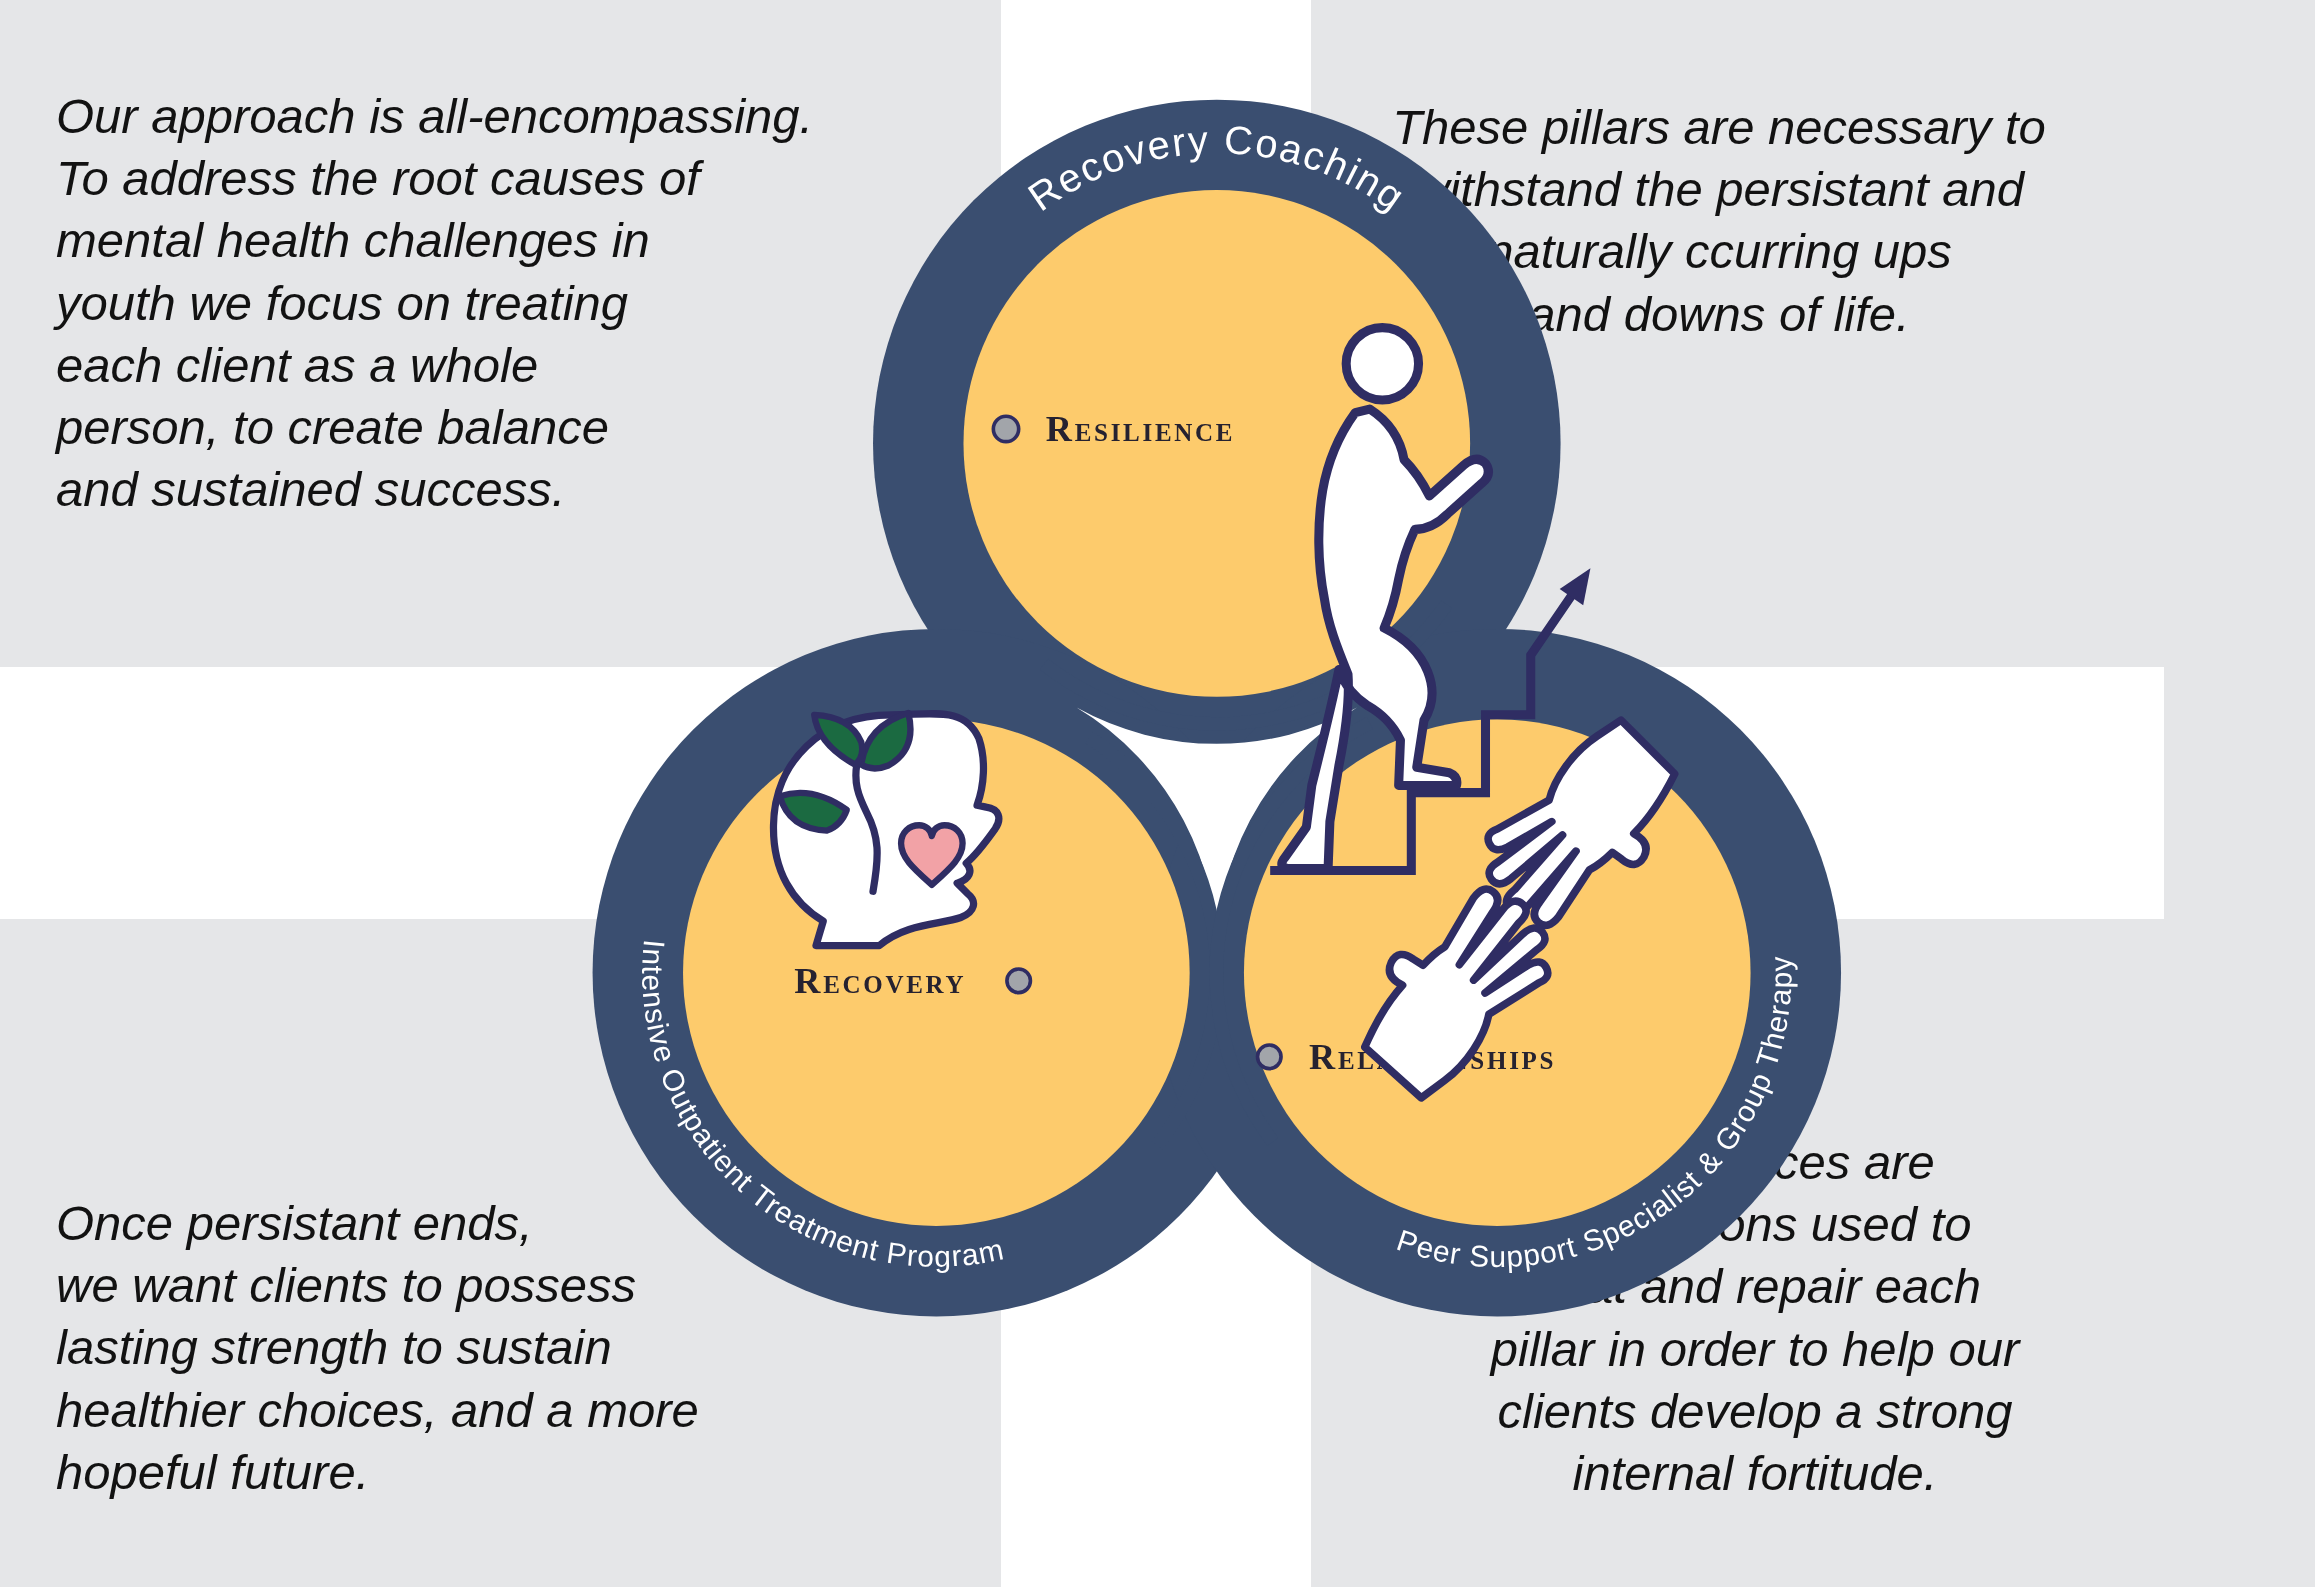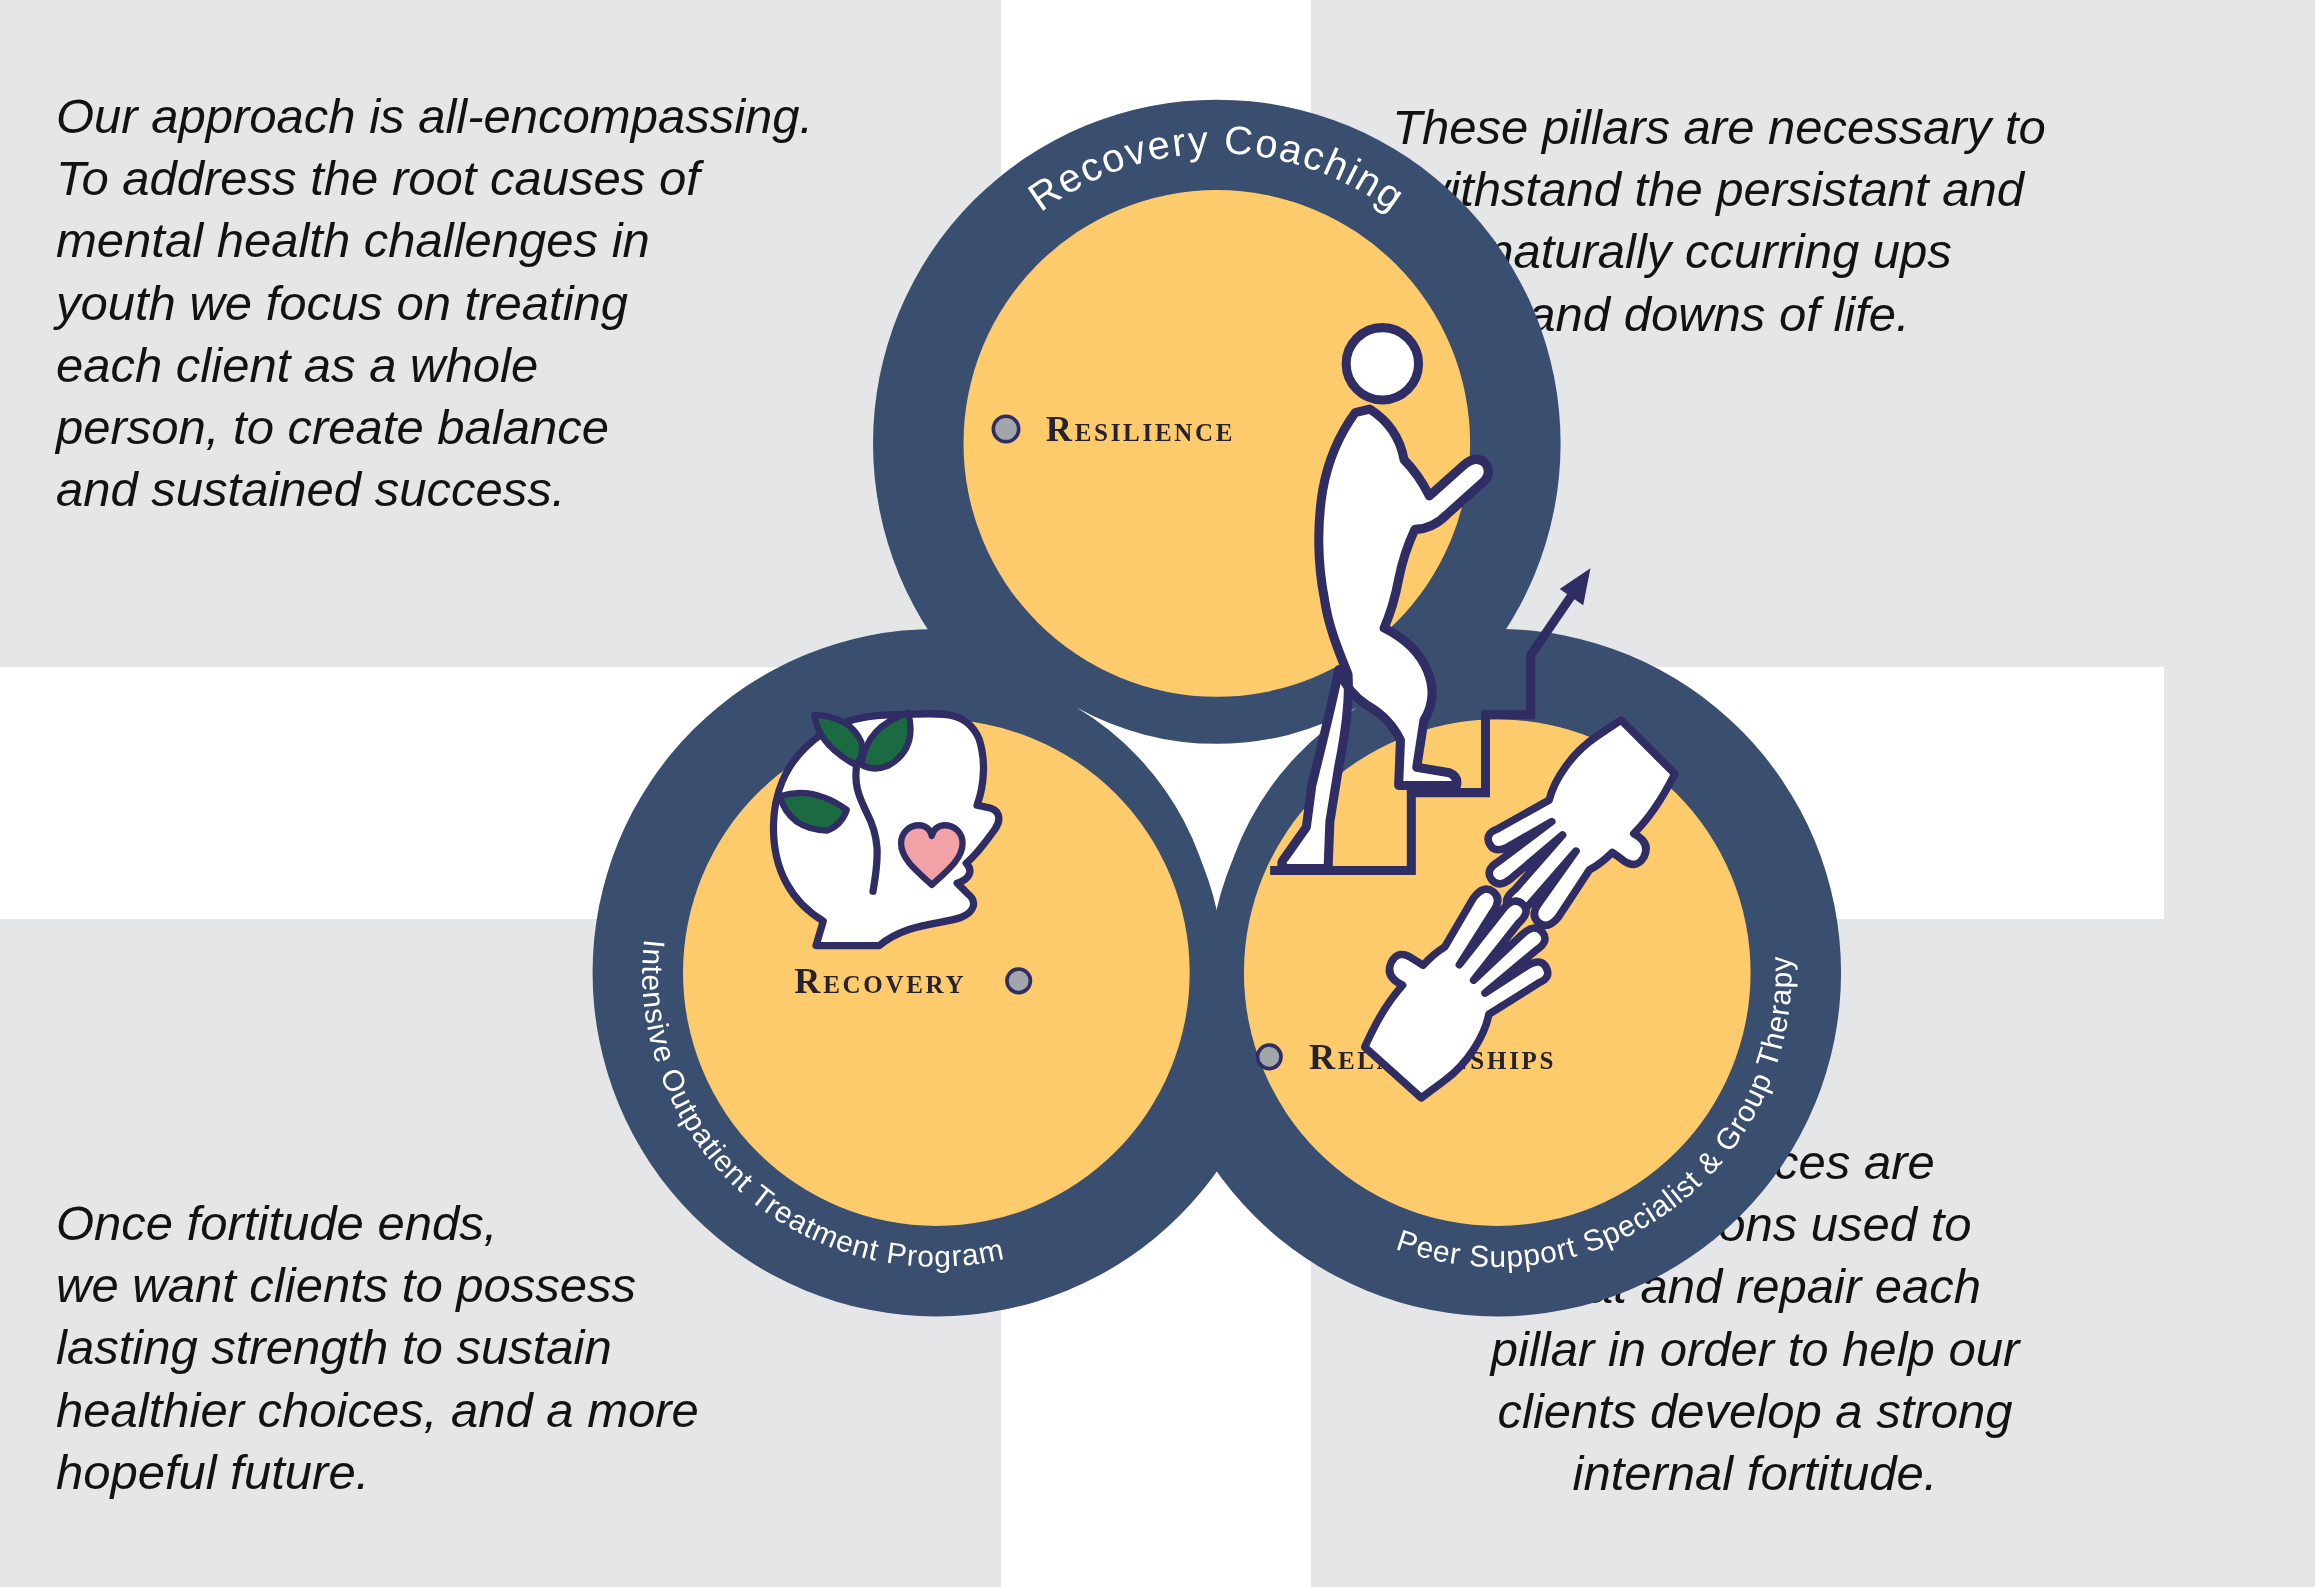--- a/index.html
+++ b/index.html
@@ -37,21 +37,21 @@
 youth we focus on treating
 each client as a whole
 person, to create balance
 and sustained success.</div>
 
   <div class="para right" style="right:38px;top:96px;width:814px;">These pillars are necessary to
 withstand the persistant and
 naturally ccurring ups
 and downs of life.</div>
 
-  <div class="para" style="left:56px;top:1192px;width:814px;">Once fortitude ends,
+  <div class="para" style="left:56px;top:1192px;width:814px;">Once persistant ends,
 we want clients to possess
 lasting strength to sustain
 healthier choices, and a more
 hopeful future.</div>
 
   <div class="para right" style="right:38px;top:1131px;width:742px;">Our services are
 applications used to
 treat and repair each
 pillar in order to help our
 clients develop a strong

